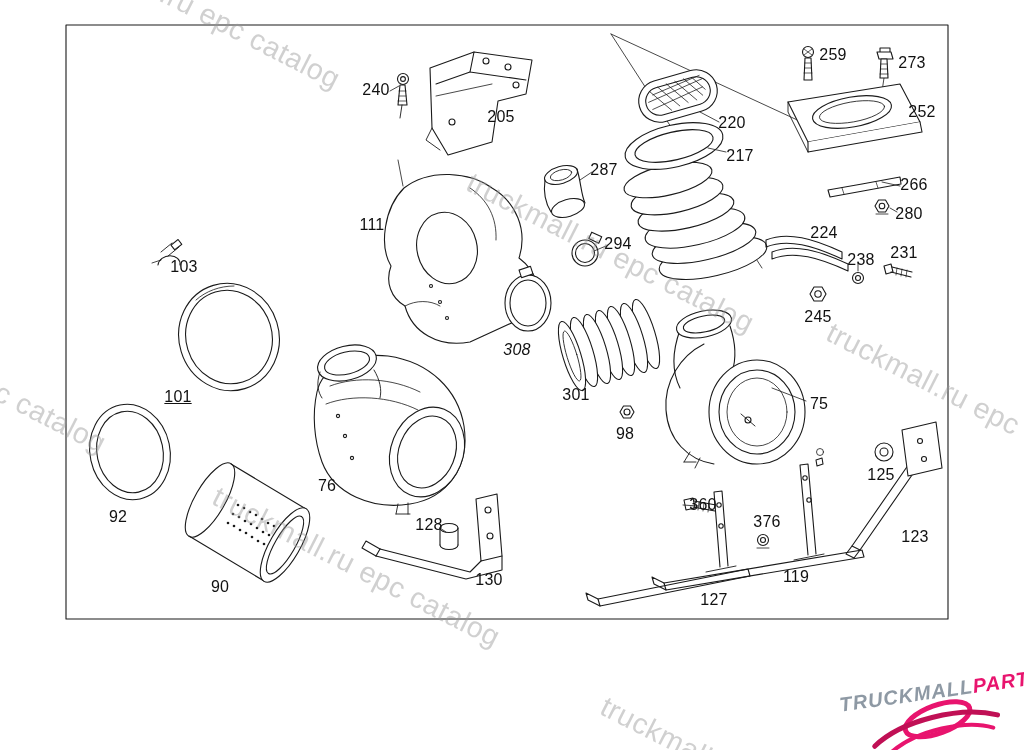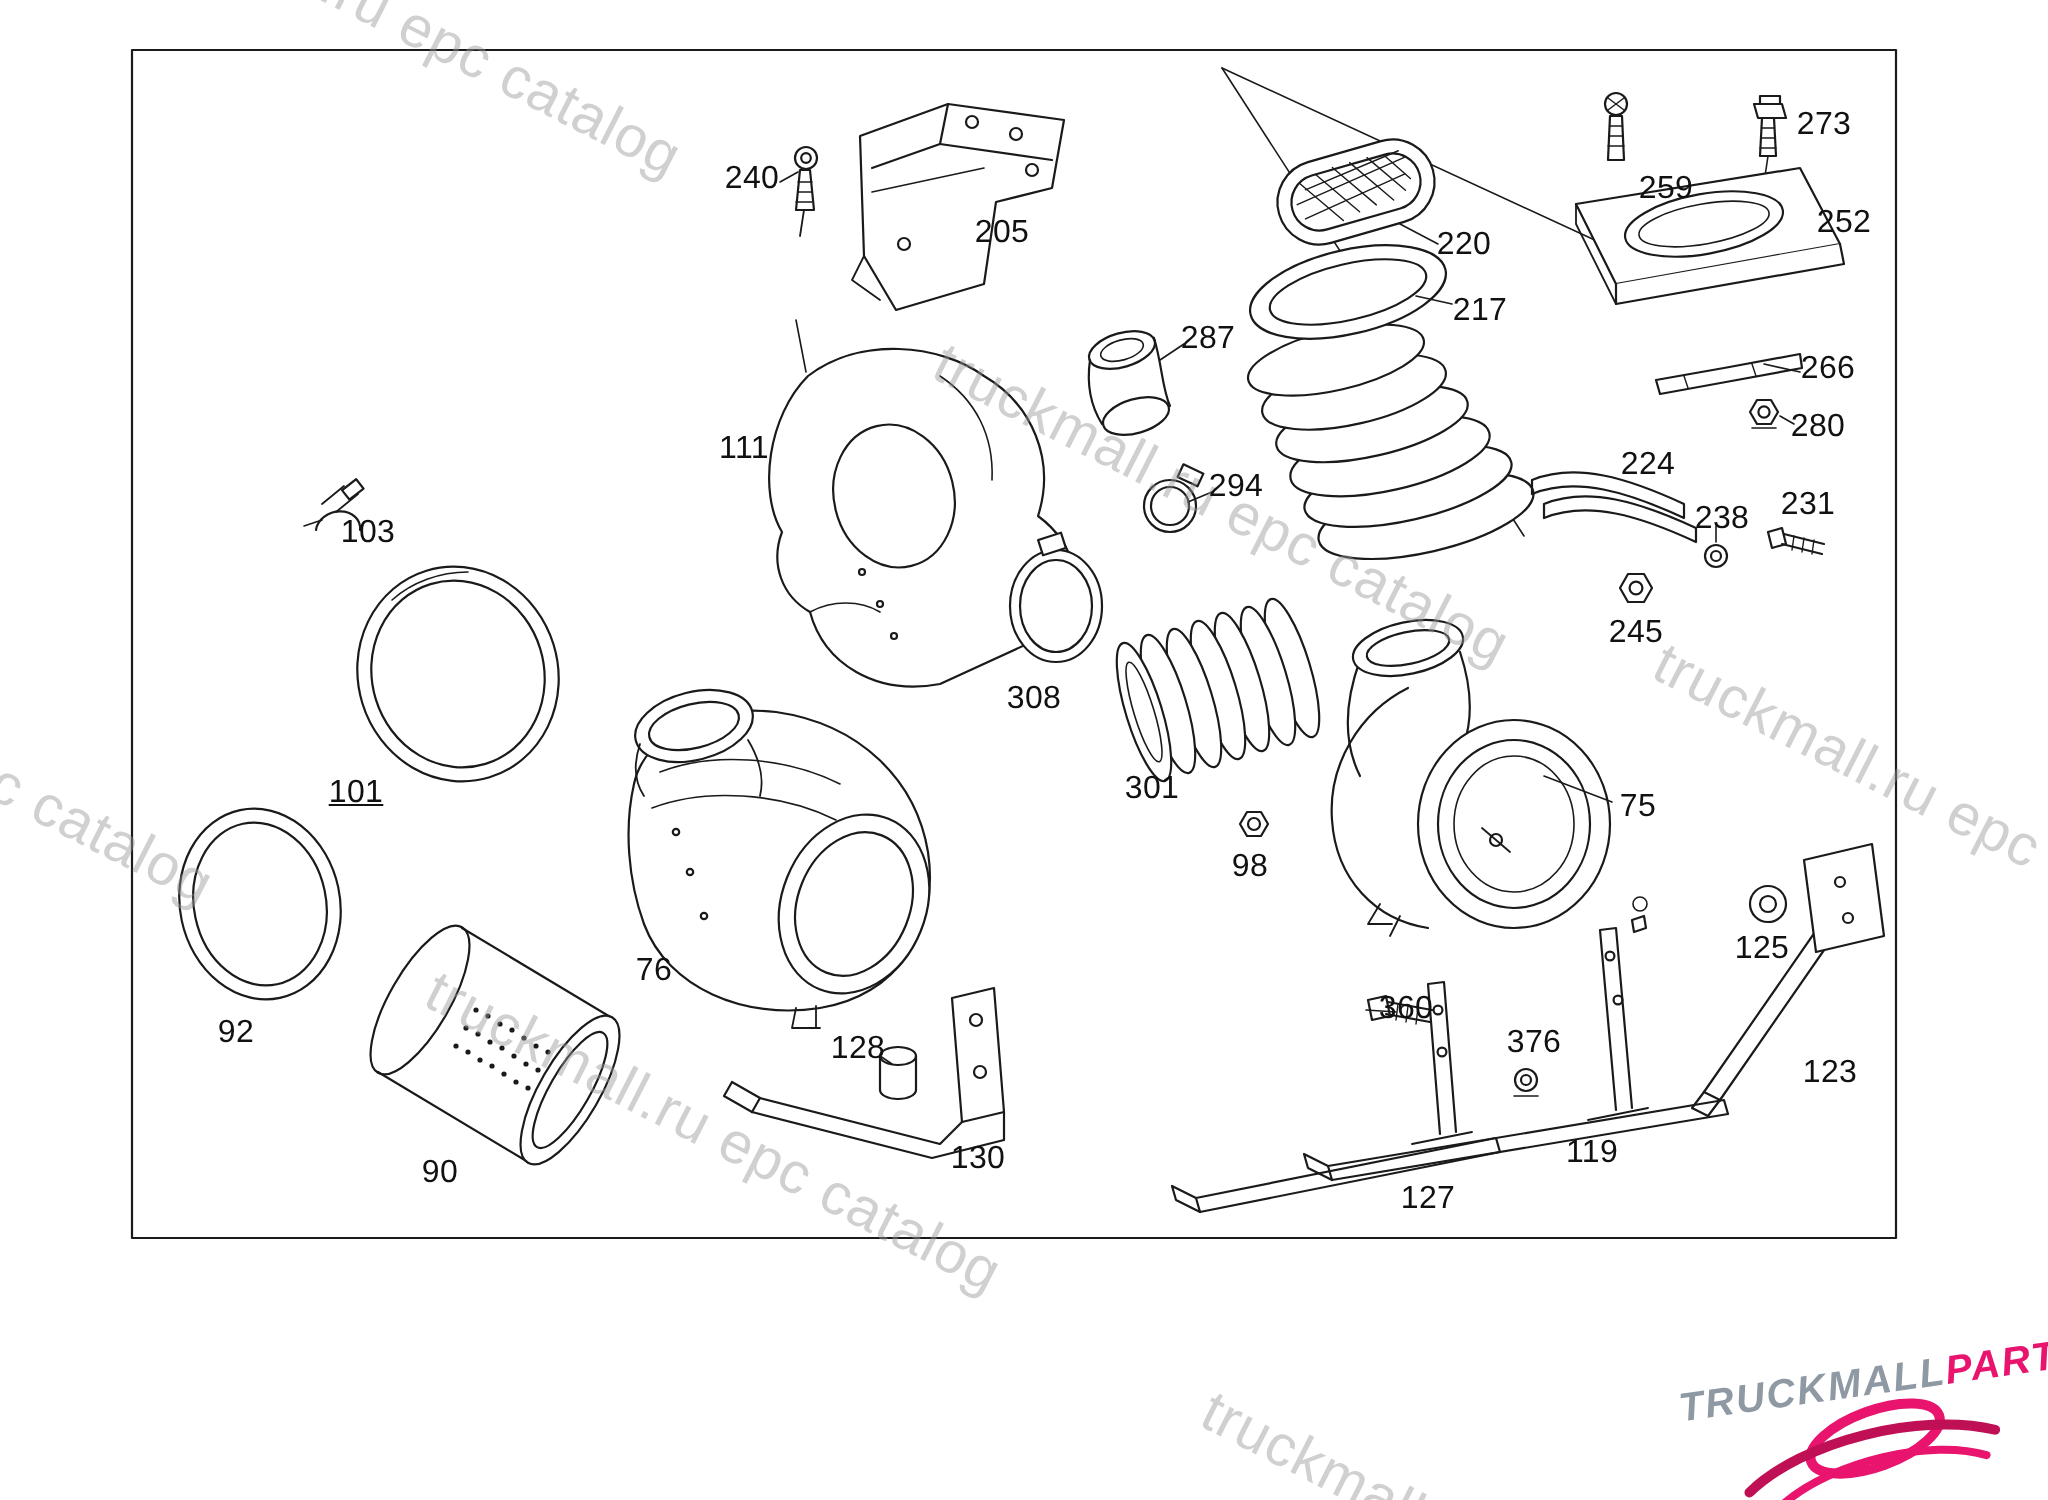--- a/index.html
+++ b/index.html
@@ -340,35 +340,35 @@
       <div class="watermark" style="left: -172px; top: 286px; transform: rotate(27deg);">truckmall.ru epc catalog</div>
       <div class="watermark" style="left: 222px; top: 480px; transform: rotate(27deg);">truckmall.ru epc catalog</div>
       <div class="watermark" style="left: 836px; top: 316px; transform: rotate(27deg);">truckmall.ru epc catalog</div>
       <div class="watermark" style="left: 610px; top: 690px; transform: rotate(27deg);">truckmall.ru epc catalog</div>
     </div>
 
   <div id="labels-layer" class="layer">
       <div class="part-label" style="left: 376px; top: 90px;">240</div>
       <div class="part-label" style="left: 501px; top: 117px;">205</div>
       <div class="part-label" style="left: 732px; top: 123px;">220</div>
-      <div class="part-label" style="left: 833px; top: 55px; margin-top: 40px;">259</div>
+      <div class="part-label" style="left: 833px; top: 55px;">259</div>
       <div class="part-label" style="left: 912px; top: 63px;">273</div>
       <div class="part-label" style="left: 922px; top: 112px;">252</div>
       <div class="part-label" style="left: 604px; top: 170px;">287</div>
       <div class="part-label" style="left: 740px; top: 156px;">217</div>
       <div class="part-label" style="left: 914px; top: 185px;">266</div>
       <div class="part-label" style="left: 909px; top: 214px;">280</div>
       <div class="part-label" style="left: 372px; top: 225px;">111</div>
       <div class="part-label" style="left: 618px; top: 244px;">294</div>
       <div class="part-label" style="left: 824px; top: 233px;">224</div>
       <div class="part-label" style="left: 904px; top: 253px;">231</div>
       <div class="part-label" style="left: 861px; top: 260px;">238</div>
       <div class="part-label" style="left: 140px; top: 267px; margin-left: 44px;">103</div>
       <div class="part-label" style="left: 818px; top: 317px;">245</div>
-      <div class="part-label" style="left: 517px; top: 350px;">308</div>
+      <div class="part-label" style="left: 517px; top: 350px; font-style: italic;">308</div>
       <div class="part-label" style="left: 576px; top: 395px;">301</div>
       <div class="part-label" style="left: 819px; top: 404px;">75</div>
       <div class="part-label" style="left: 178px; top: 397px; text-decoration: underline;">101</div>
       <div class="part-label" style="left: 625px; top: 434px;">98</div>
       <div class="part-label" style="left: 881px; top: 475px;">125</div>
       <div class="part-label" style="left: 118px; top: 517px; text-align: center;">92</div>
       <div class="part-label" style="left: 327px; top: 486px;">76</div>
       <div class="part-label" style="left: 429px; top: 525px;">128</div>
       <div class="part-label" style="left: 669px; top: 505px; margin-left: 34px;">360</div>
       <div class="part-label" style="left: 767px; top: 522px;">376</div>

